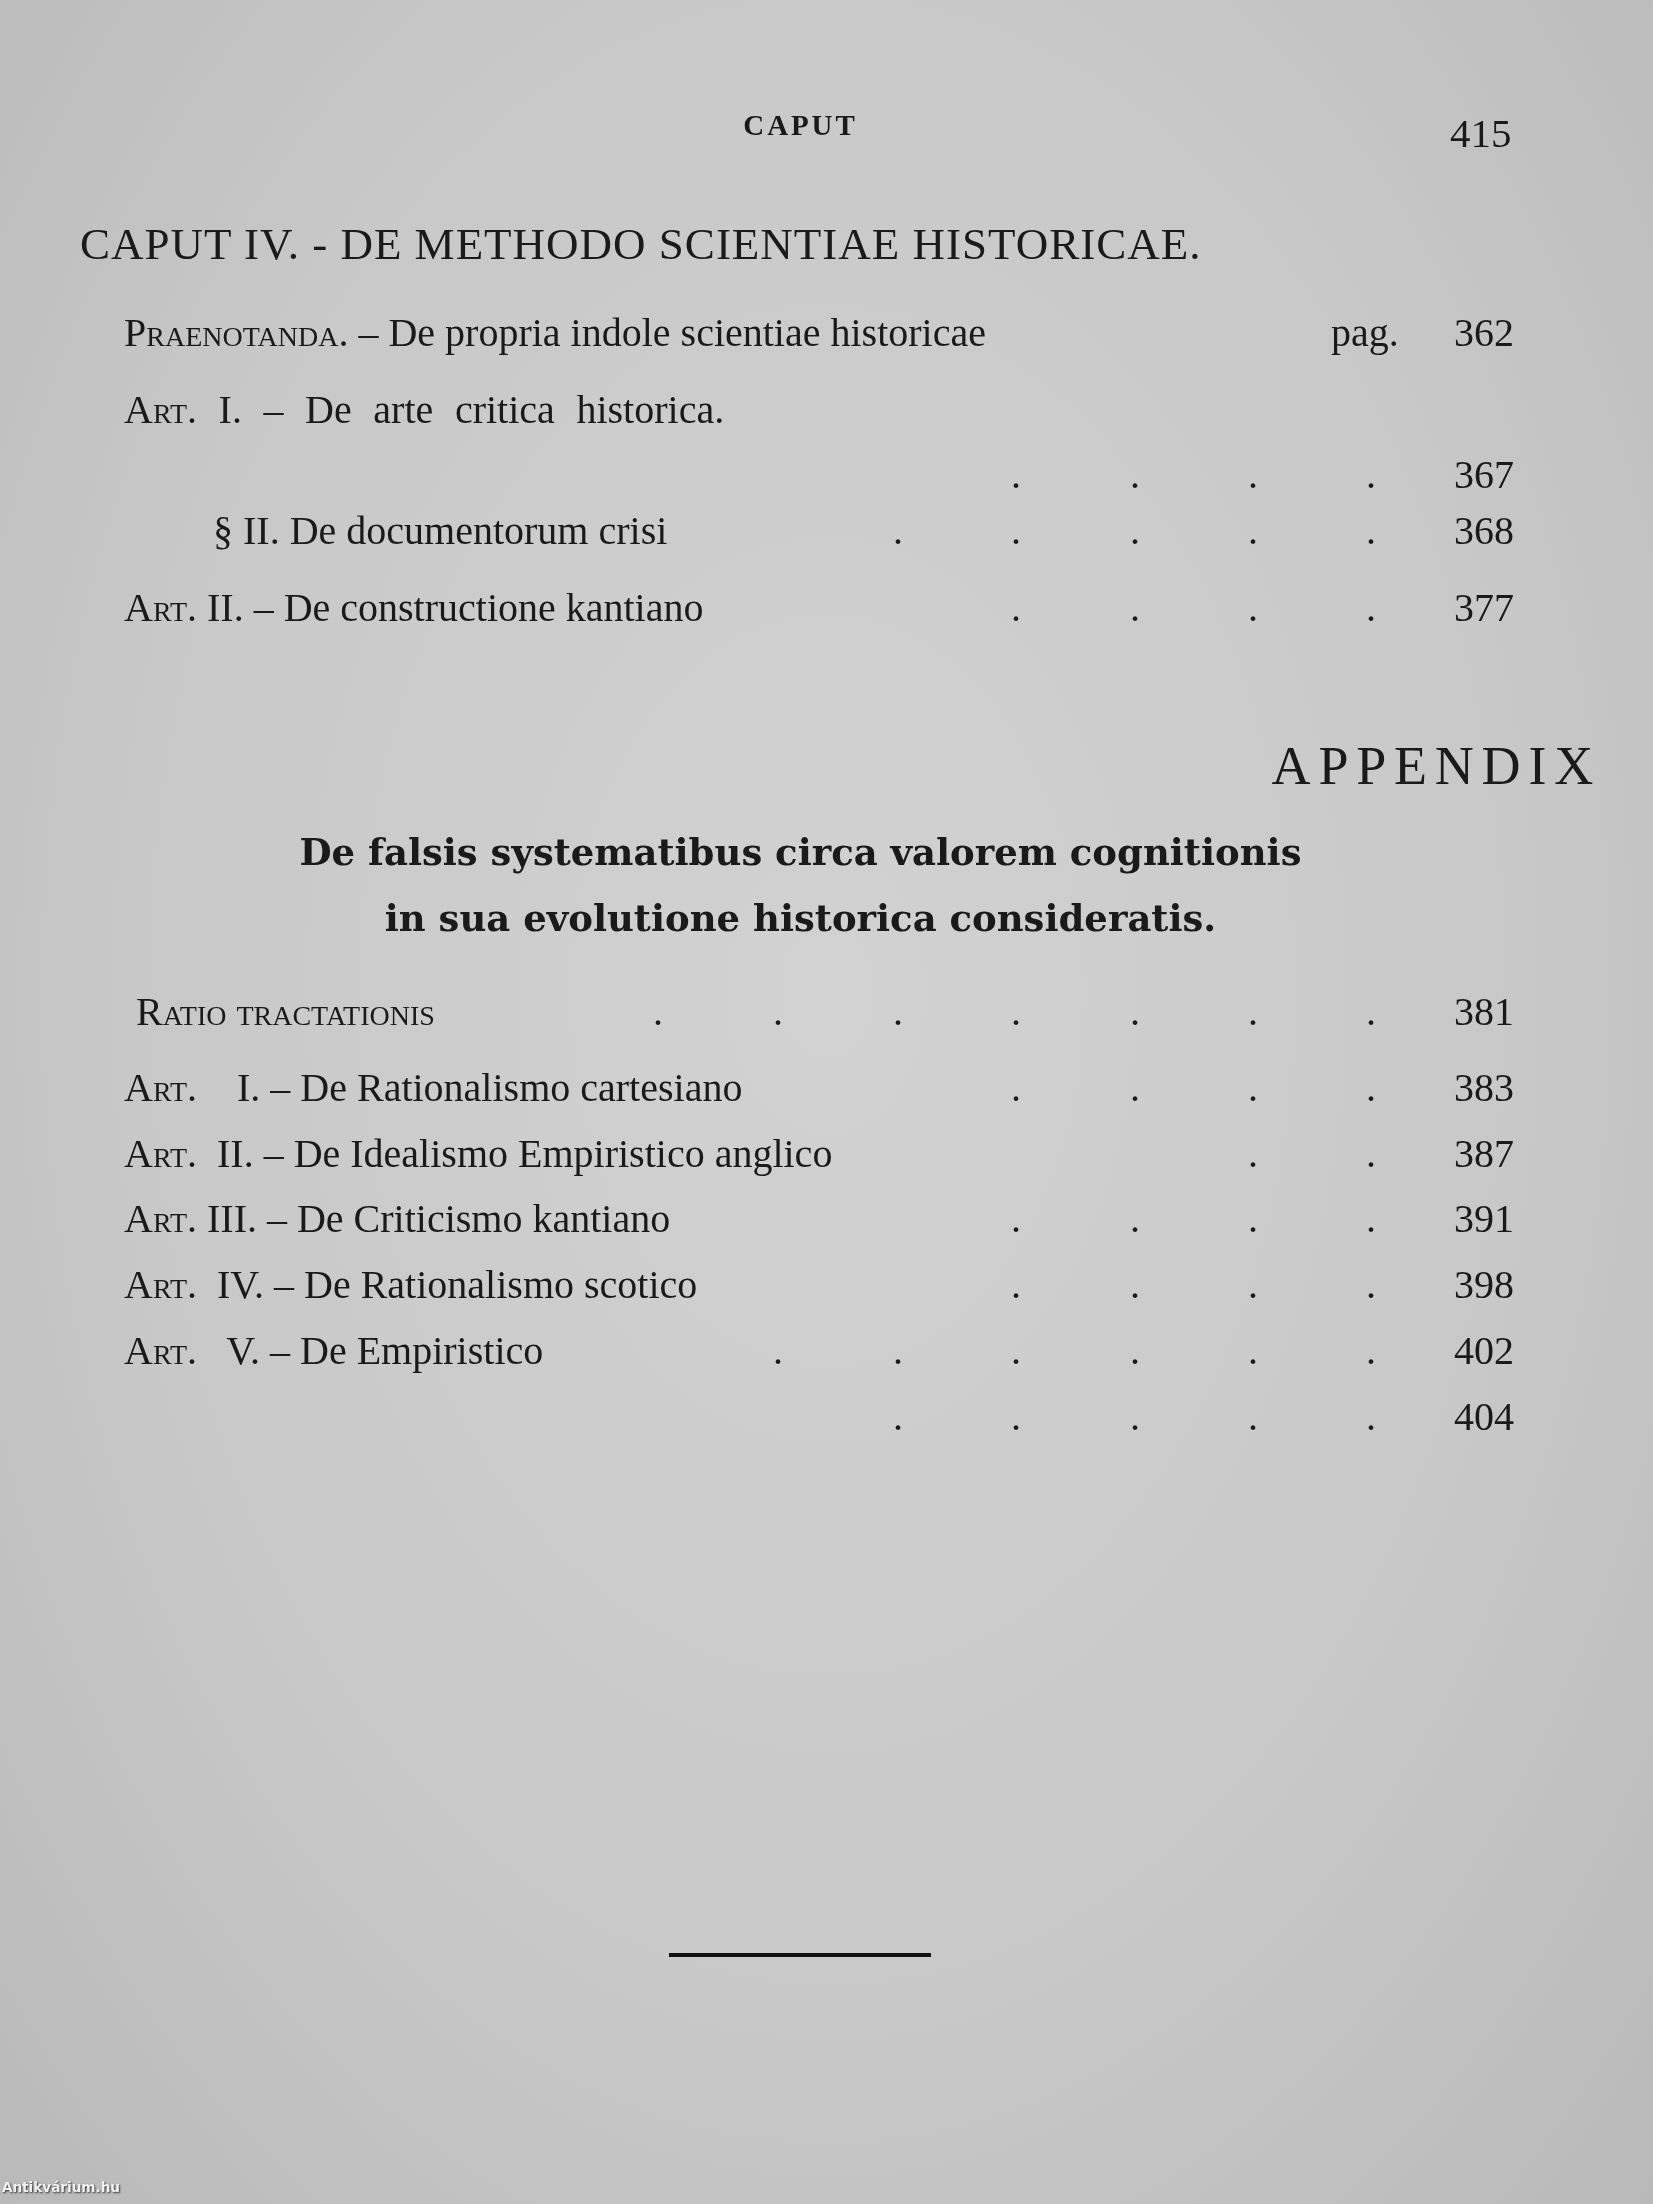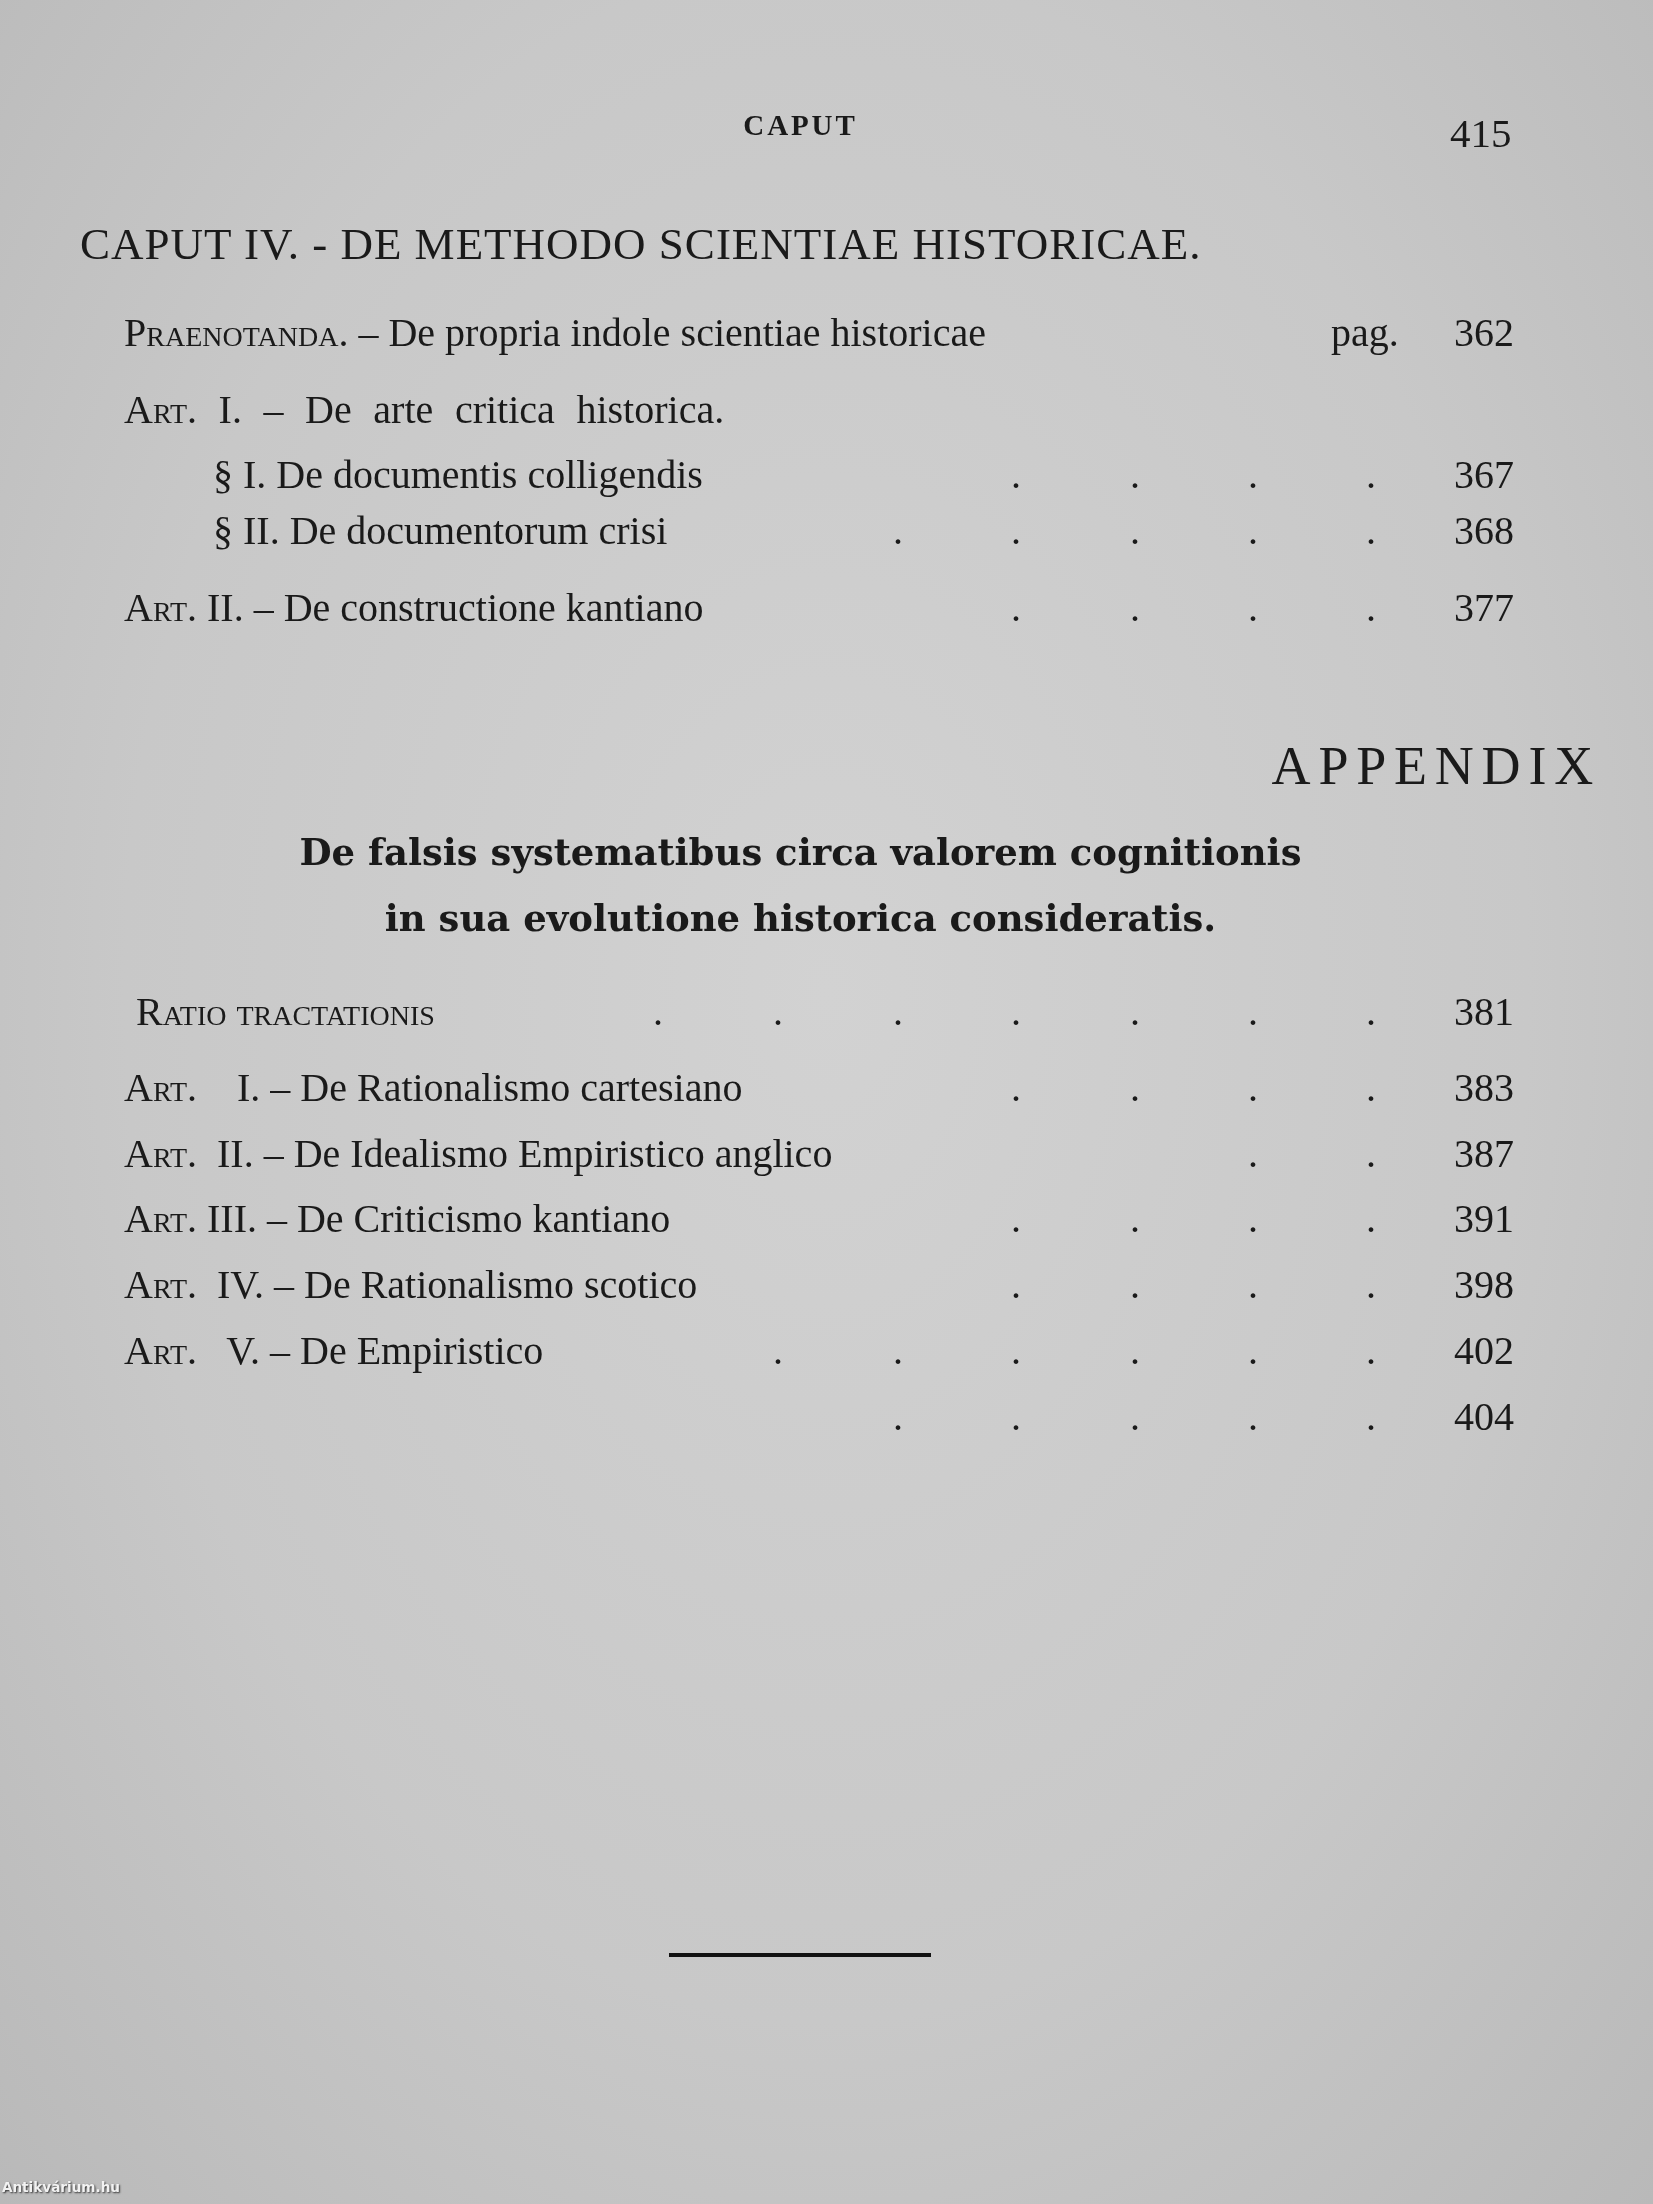--- a/index.html
+++ b/index.html
@@ -62,21 +62,20 @@
   <span class="pg">362</span>
 </div>
 
 <div class="row" style="top:386px;">
   <span class="lbl" style="left:124px;">
     <span class="sc">Art.</span><span style="word-spacing:11.6px;"> I. – De arte critica historica.</span>
   </span>
 </div>
 
 <div class="row" style="top:451px;">
-  <span class="lbl" style="left:213px;">§ I. De documentis colligendis</span>
   <span class="dots">
     <span class="dot" style="left:1011px;">.</span>
       <span class="dot" style="left:1130px;">.</span>
       <span class="dot" style="left:1248px;">.</span>
       <span class="dot" style="left:1366px;">.</span>
   </span>
   <span class="pg">367</span>
 </div>
 
 <div class="row" style="top:507px;">

